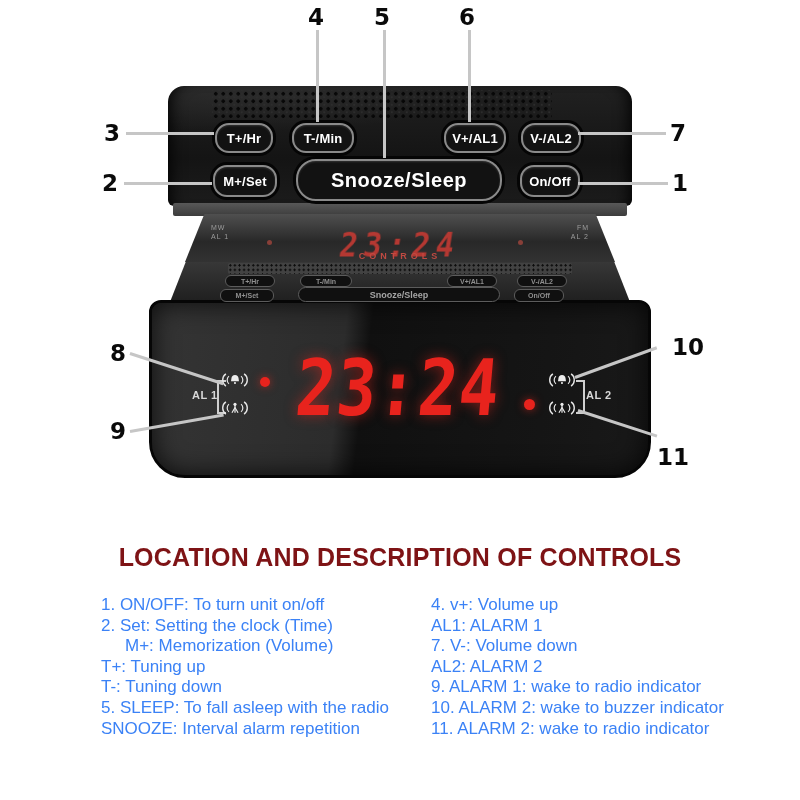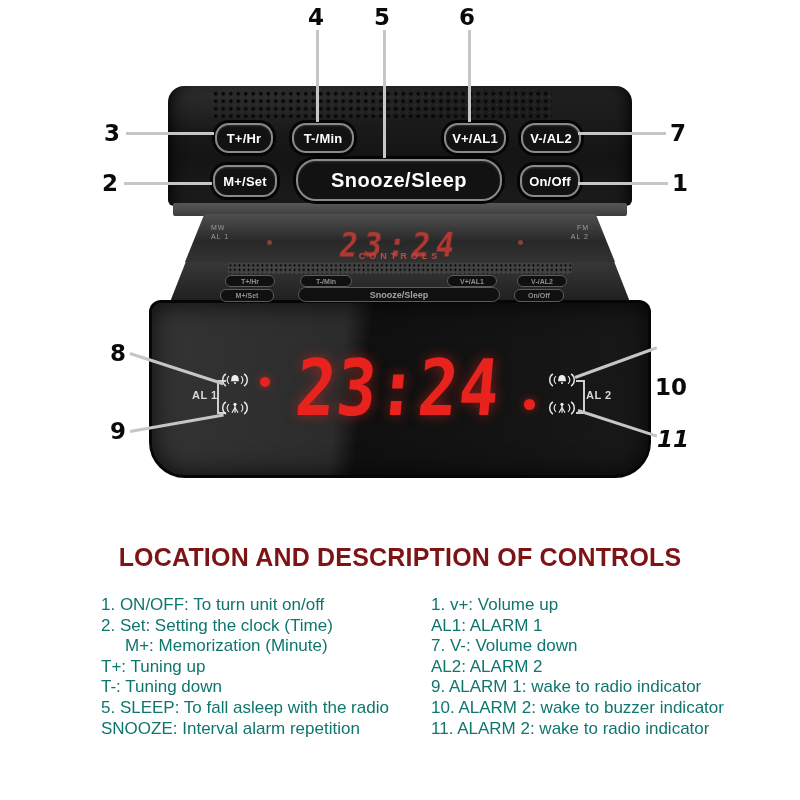--- a/index.html
+++ b/index.html
@@ -74,21 +74,21 @@
   .bracket{position:absolute;width:7px;height:30px;z-index:3;}
   .bracket.l{border-left:2px solid #cfcfcf;border-top:2px solid #cfcfcf;border-bottom:2px solid #cfcfcf;}
   .bracket.r{border-right:2px solid #cfcfcf;border-top:2px solid #cfcfcf;border-bottom:2px solid #cfcfcf;}
   .ind{position:absolute;width:26px;height:16px;z-index:3;}
 
   
   .heading{position:absolute;left:0;right:0;top:543px;text-align:center;
         font-size:25px;font-weight:bold;letter-spacing:.2px;color:var(--hred,#7e1315);
         transform:scaleY(1.05);}
   .legend-col{position:absolute;top:595px;font-size:17px;line-height:20.6px;
-        color:#0f766e;white-space:nowrap;}
+        color:#3b82f6;white-space:nowrap;}
   .legend-col.left{left:101px;}
   .legend-col.right{left:431px;}
   .legend-row{display:block;}
   .legend-row.indent{padding-left:24px;}
 </style>
 </head>
 <body>
 
 <div id="stage">
 
@@ -185,42 +185,42 @@
     <rect x="14.3" y="5.5" width="1.4" height="9" fill="#ededed"></rect>
     <path d="M11.5 14.5 L15 8.5 L18.5 14.5" fill="none" stroke="#ededed" stroke-width="1.3"></path>
     <path d="M25.5 2 A8.5 8.5 0 0 1 25.5 16" fill="none" stroke="#e6e6e6" stroke-width="1.6"></path>
     <path d="M22 4.5 A6 6 0 0 1 22 13.5" fill="none" stroke="#e6e6e6" stroke-width="1.4"></path>
   </svg>
   <div class="bracket r" style="left:576px;top:380px;"></div>
   <div class="al-label" style="left:586px;top:389px;">AL 2</div>
 
   <div class="co" style="left:110px;top:340px;">8</div>
   <div class="co" style="left:110px;top:418px;">9</div>
-  <div class="co" style="left:655px;top:334px;margin-top:40px;">10</div>
-  <div class="co" style="left:657px;top:426px;font-style:italic;">11</div>
+  <div class="co" style="left:672px;top:334px;">10</div>
+  <div class="co" style="left:657px;top:444px;">11</div>
   <div class="dline" style="left:130px;top:352px;width:98px;transform:rotate(18deg);"></div>
   <div class="dline" style="left:130px;top:430px;width:95px;transform:rotate(-10deg);"></div>
   <div class="dline" style="left:575px;top:376px;width:87px;transform:rotate(-20deg);"></div>
   <div class="dline" style="left:578px;top:409px;width:83px;transform:rotate(18deg);"></div>
 
   <div class="heading">LOCATION AND DESCRIPTION OF CONTROLS</div>
 
   <div class="legend-col left">
 
   <span class="legend-row">1. ON/OFF: To turn unit on/off</span>
       <span class="legend-row">2. Set: Setting the clock (Time)</span>
-      <span class="legend-row indent">M+: Memorization (Minute)</span>
+      <span class="legend-row indent">M+: Memorization (Volume)</span>
       <span class="legend-row">T+: Tuning up</span>
       <span class="legend-row">T-: Tuning down</span>
       <span class="legend-row">5. SLEEP: To fall asleep with the radio</span>
       <span class="legend-row">SNOOZE: Interval alarm repetition</span>
     </div>
   <div class="legend-col right">
 
-  <span class="legend-row">1. v+: Volume up</span>
+  <span class="legend-row">4. v+: Volume up</span>
       <span class="legend-row">AL1: ALARM 1</span>
       <span class="legend-row">7. V-: Volume down</span>
       <span class="legend-row">AL2: ALARM 2</span>
       <span class="legend-row">9. ALARM 1: wake to radio indicator</span>
       <span class="legend-row">10. ALARM 2: wake to buzzer indicator</span>
       <span class="legend-row">11. ALARM 2: wake to radio indicator</span>
     </div>
 
 </div>
 

